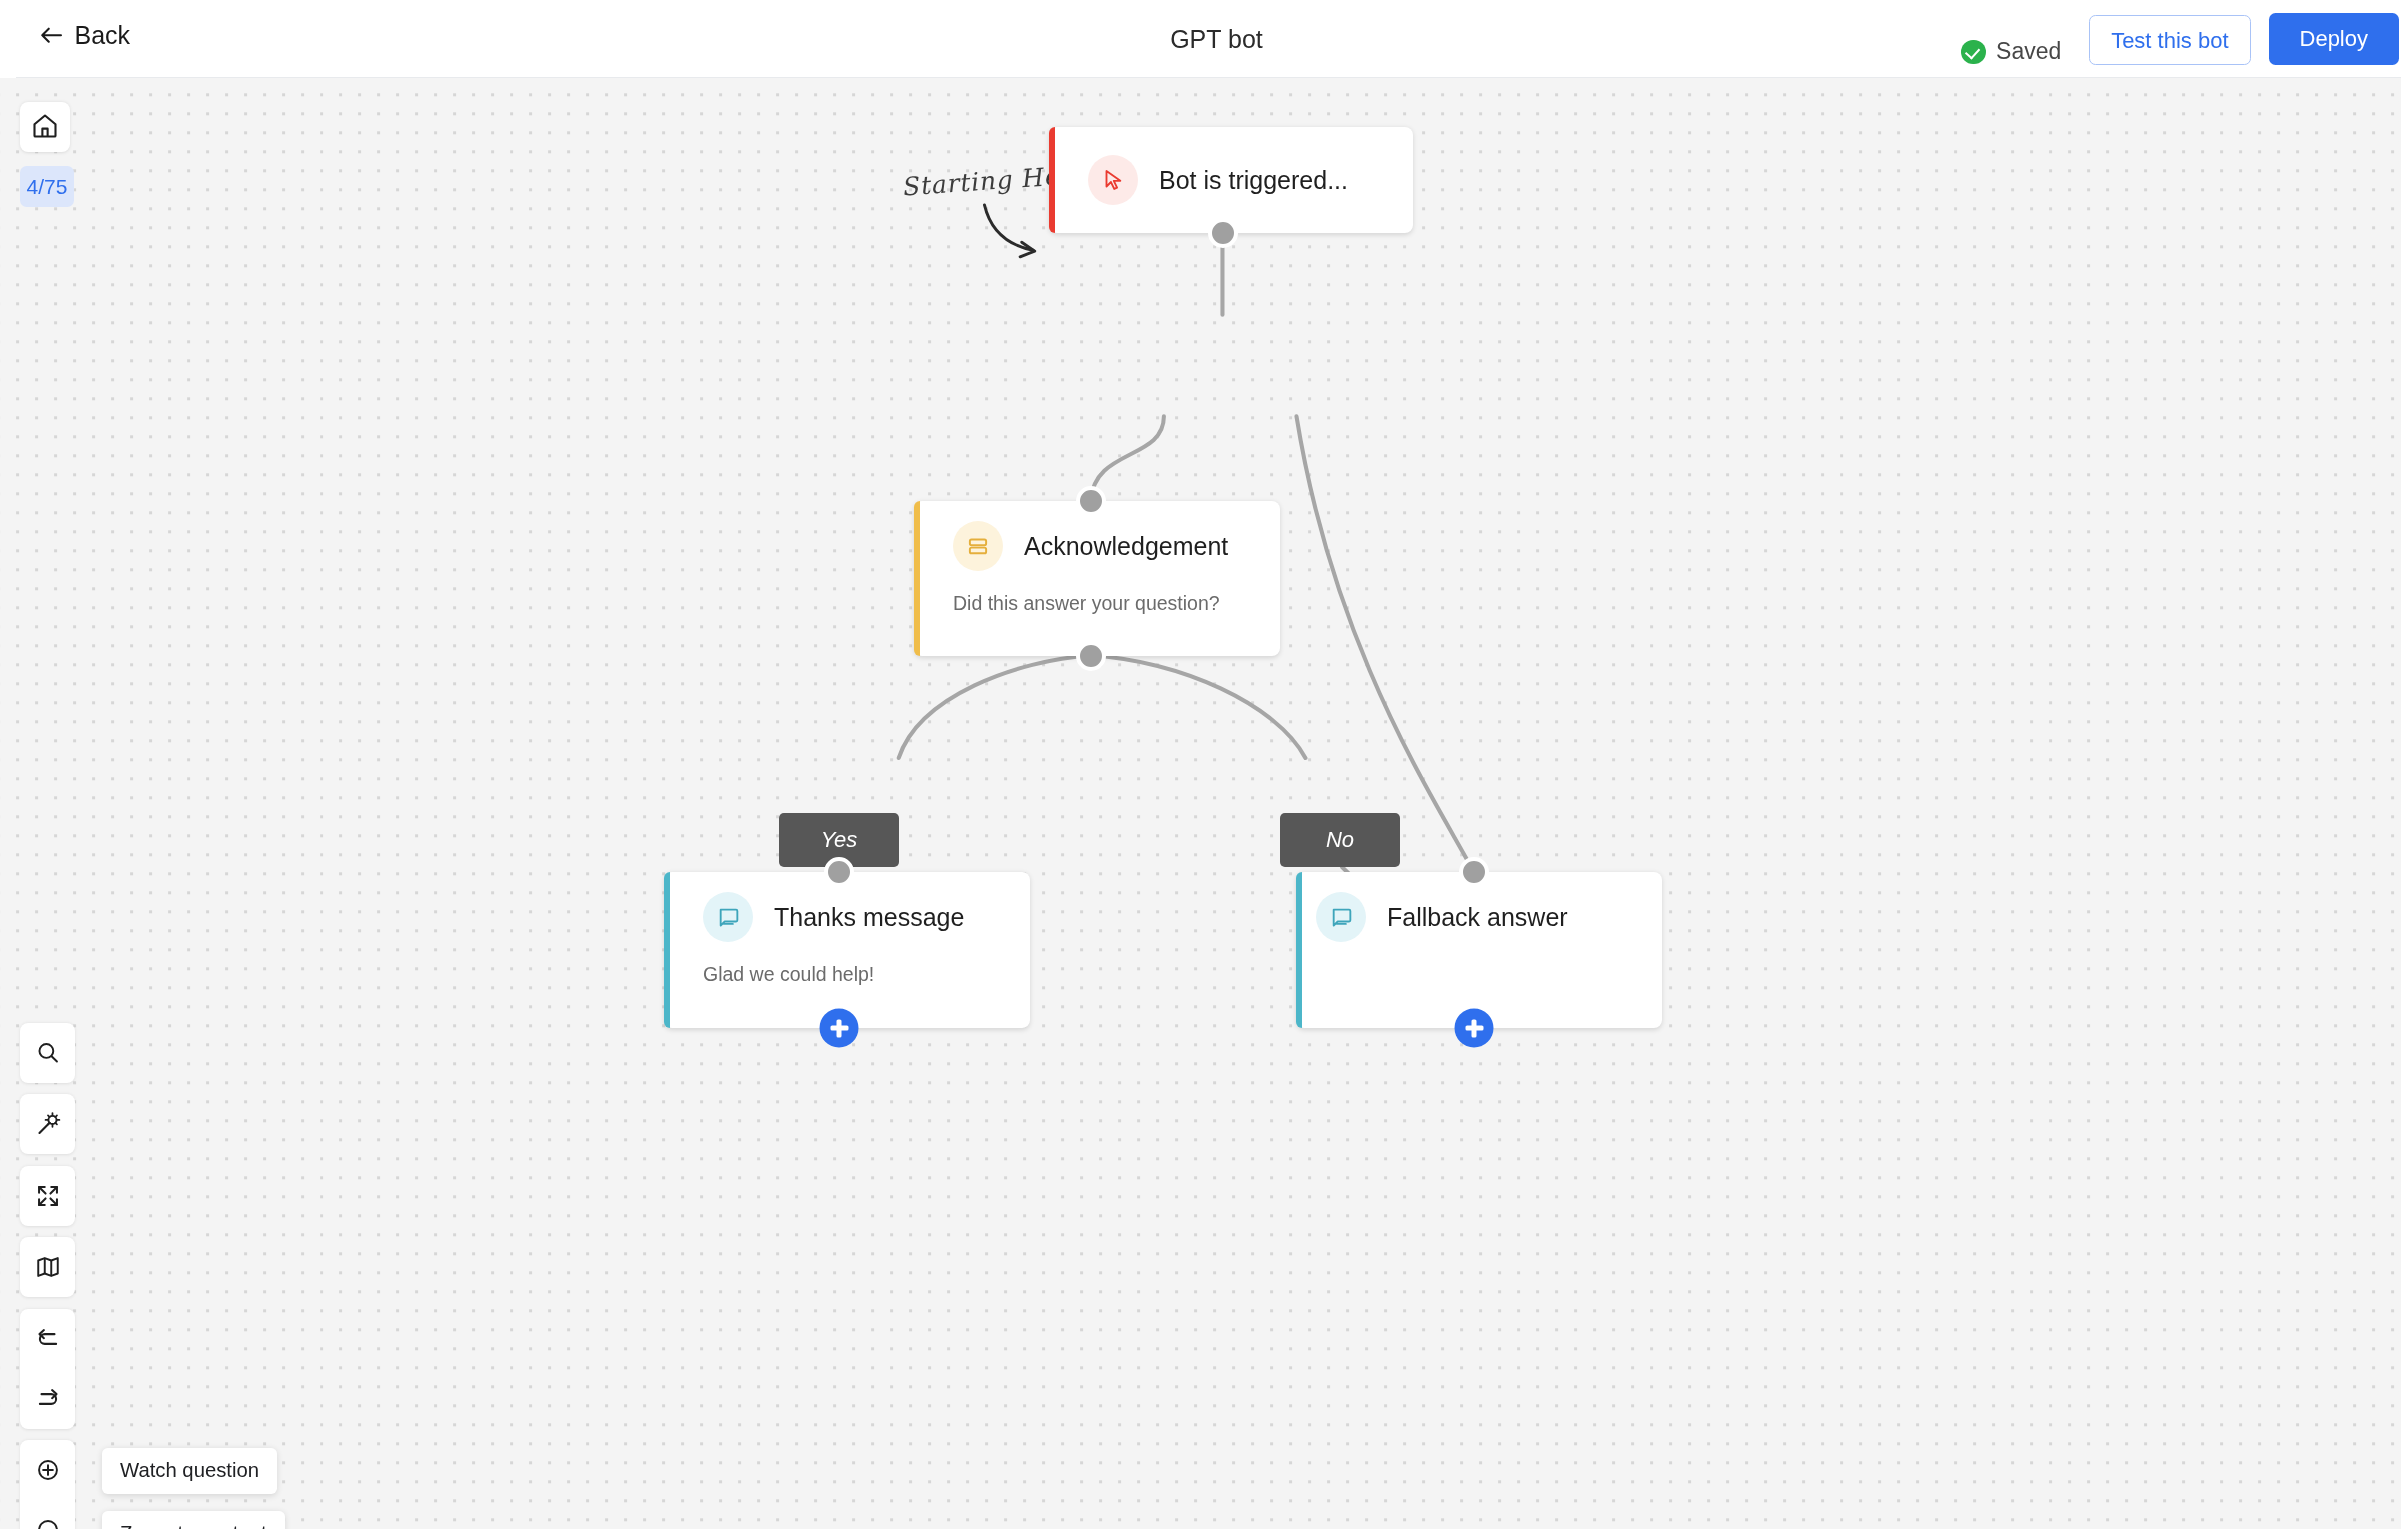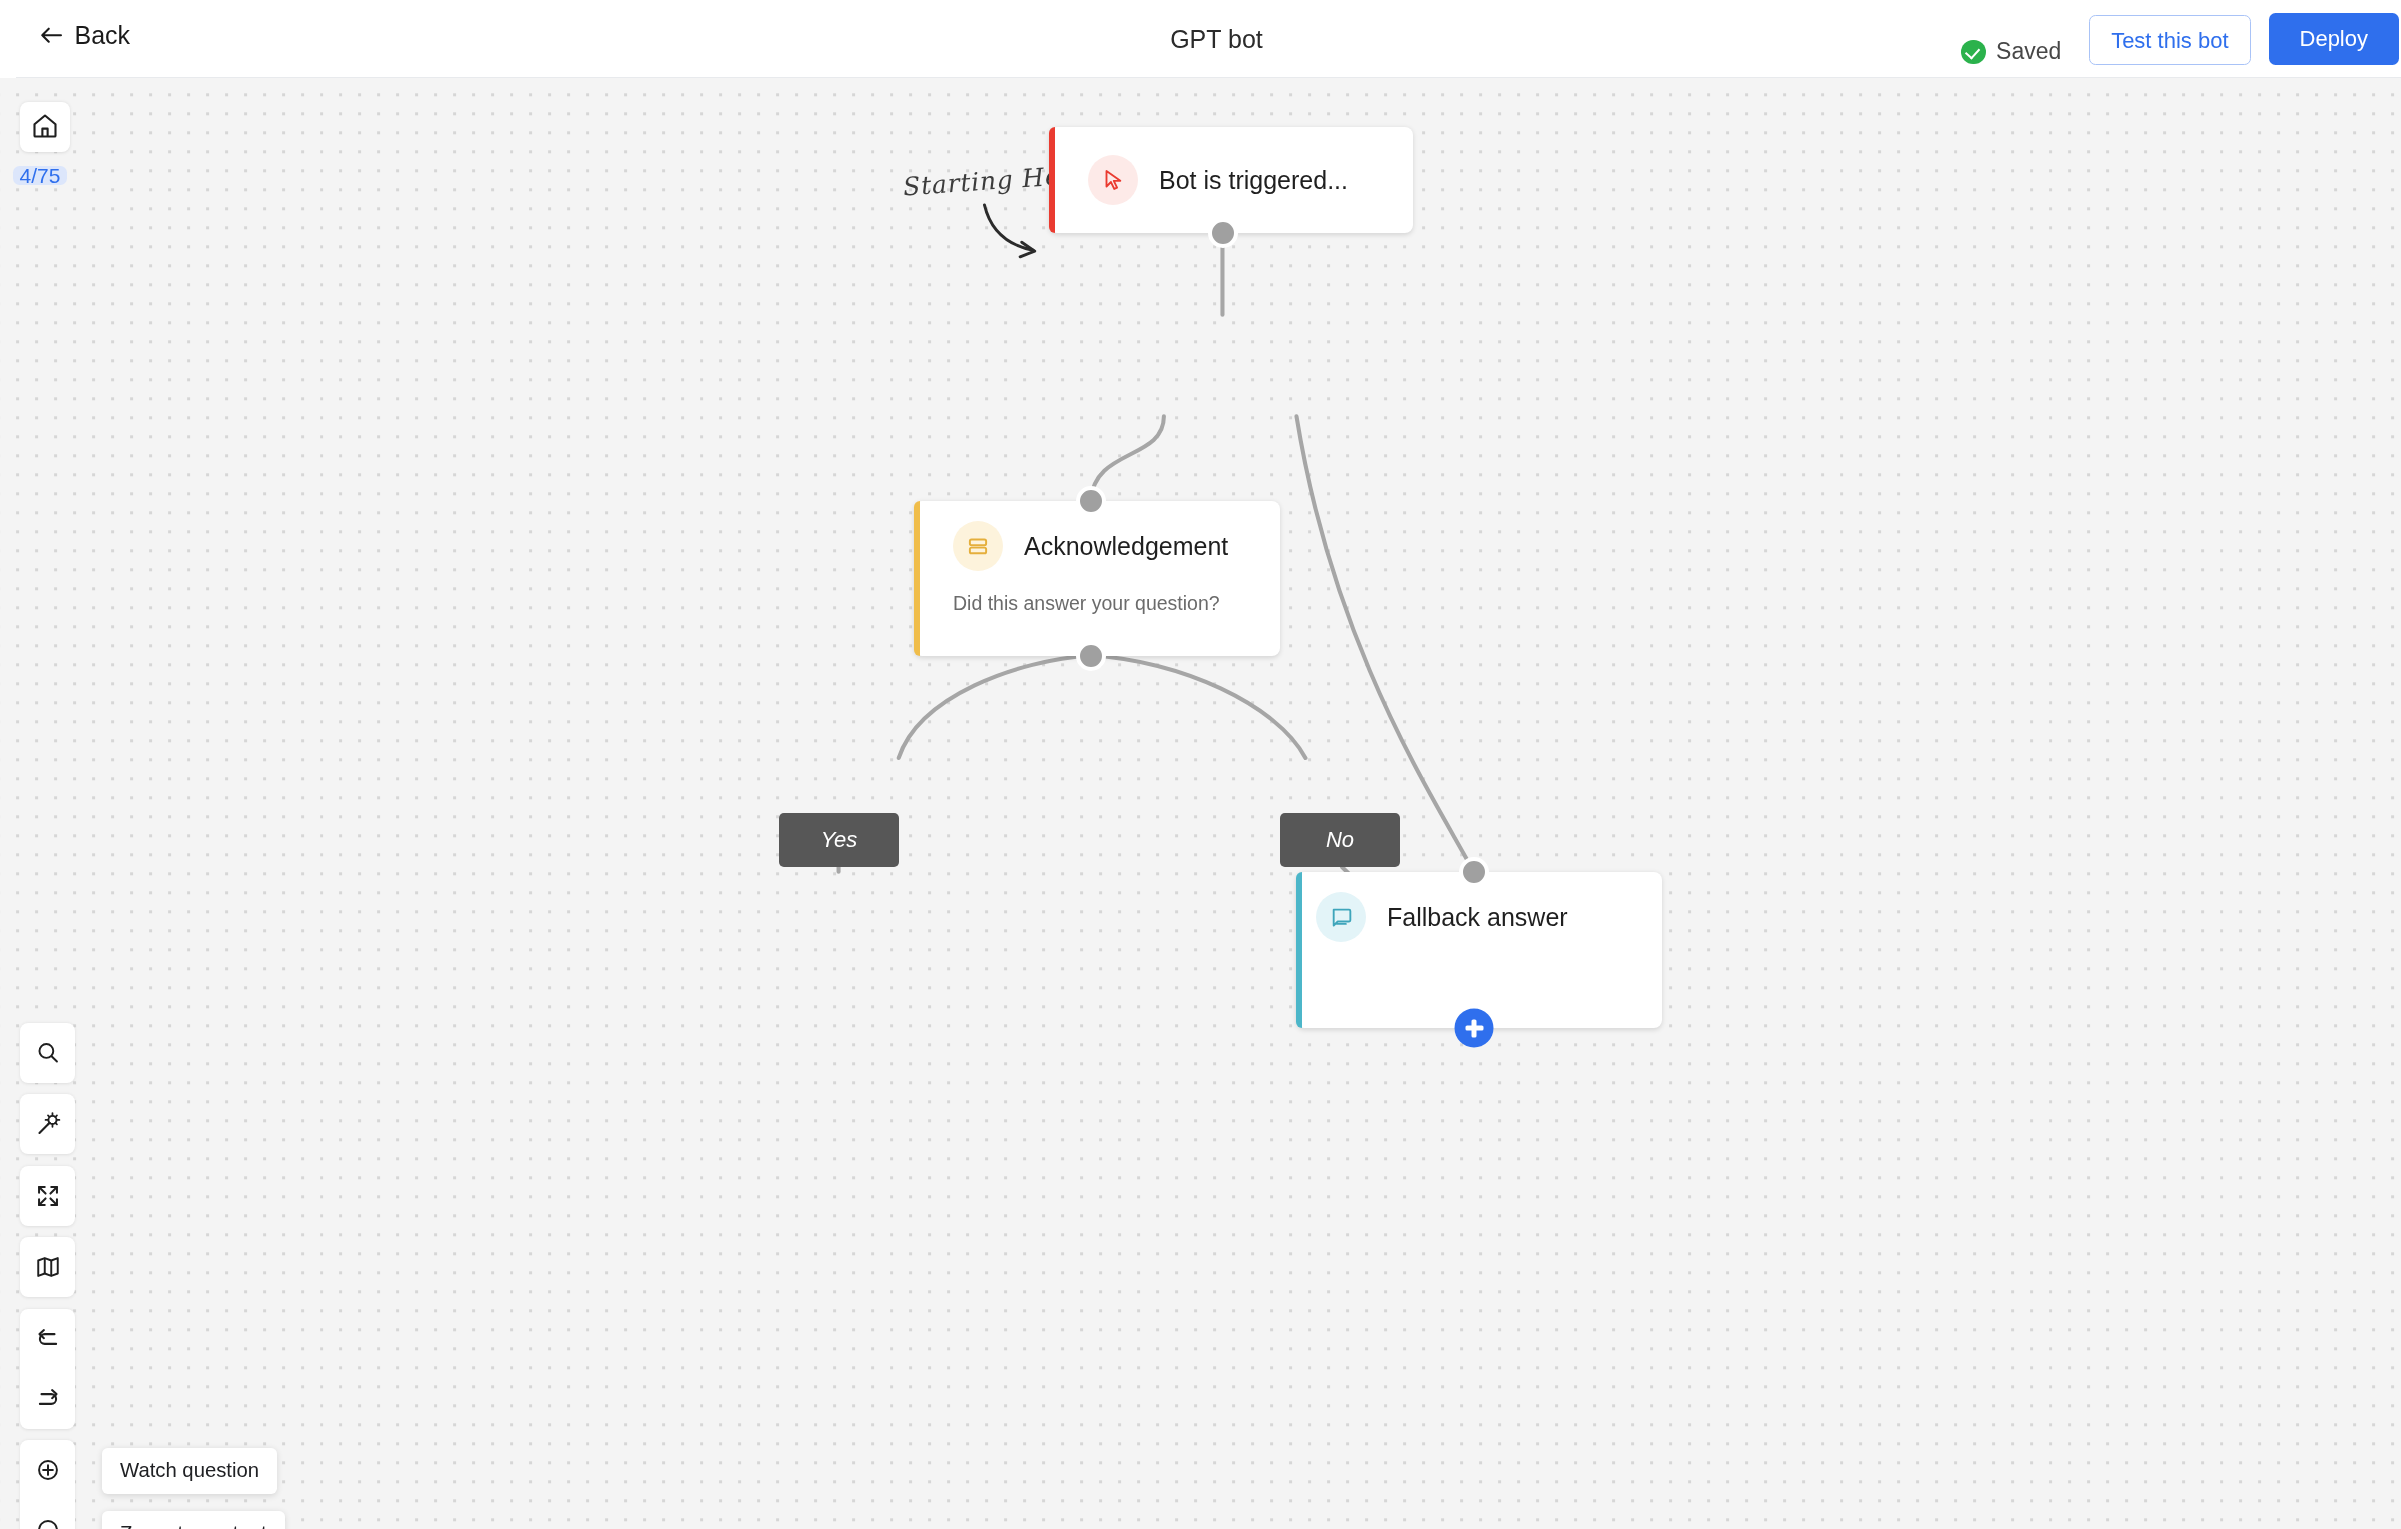--- a/index.html
+++ b/index.html
@@ -146,23 +146,23 @@
     background: #ffffff;
     border-radius: 8.1px;
     display: flex;
     align-items: center;
     justify-content: center;
     cursor: pointer;
     box-shadow: 0 0.8px 3.3px rgba(0,0,0,0.10);
   }
   #node-counter {
     position: absolute;
-    left: 13px; top: 88px;
+    left: 20px; top: 88px;
     min-width: 50px;
-    height: 19px;
+    height: 41px;
     background: #dce6fb;
     border-radius: 6.5px;
     color: #2f6fed;
     font-size: 21px;
     display: flex;
     align-items: center;
     justify-content: center;
     padding: 0 6.5px;
     box-sizing: border-box;
   }
@@ -411,20 +411,35 @@
       <div class="port" style="left:177px; top:155px;"></div>
     </div>
 
     <div class="branch-chip" style="left:779px; top:735px; width:120px; height:54px;">
       <span>Yes</span>
     </div>
     <div class="branch-chip" style="left:1280px; top:735px; width:120px; height:54px;">
       <span>No</span>
     </div>
 
+    <div class="node" style="left:664px; top:794px; width:366px; height:156px;">
+      <div class="accent" style="background:#4cb6c9;"></div>
+      <div class="node-head" style="height:89px;">
+        <div class="node-icon" style="background:#e3f4f8;">
+          <svg viewBox="0 0 32 32" width="26" height="26">
+            <path d="M7 7 H26 A1.5 1.5 0 0 1 27.5 8.5 V20 A1.5 1.5 0 0 1 26 21.5 H12 L7 26.5 Z" fill="none" stroke="#3ea5bb" stroke-width="2.3" stroke-linejoin="round"></path>
+            <path d="M11 24.5 H22" fill="none" stroke="#3ea5bb" stroke-width="2.3" stroke-linecap="round"></path>
+          </svg>
+        </div>
+        <div class="node-title">Thanks message</div>
+      </div>
+      <div class="node-body">Glad we could help!</div>
+      <div class="port" style="left:175px; top:0px;"></div>
+      <div class="plus-btn" style="left:175px; top:156px;"></div>
+    </div>
 
     <div class="node" style="left:1296px; top:794px; width:366px; height:156px;">
       <div class="accent" style="background:#4cb6c9;"></div>
       <div class="node-head" style="height:89px;padding-left:20px;">
         <div class="node-icon" style="background:#e3f4f8;">
           <svg viewBox="0 0 32 32" width="26" height="26">
             <path d="M7 7 H26 A1.5 1.5 0 0 1 27.5 8.5 V20 A1.5 1.5 0 0 1 26 21.5 H12 L7 26.5 Z" fill="none" stroke="#3ea5bb" stroke-width="2.3" stroke-linejoin="round"></path>
             <path d="M11 24.5 H22" fill="none" stroke="#3ea5bb" stroke-width="2.3" stroke-linecap="round"></path>
           </svg>
         </div>

